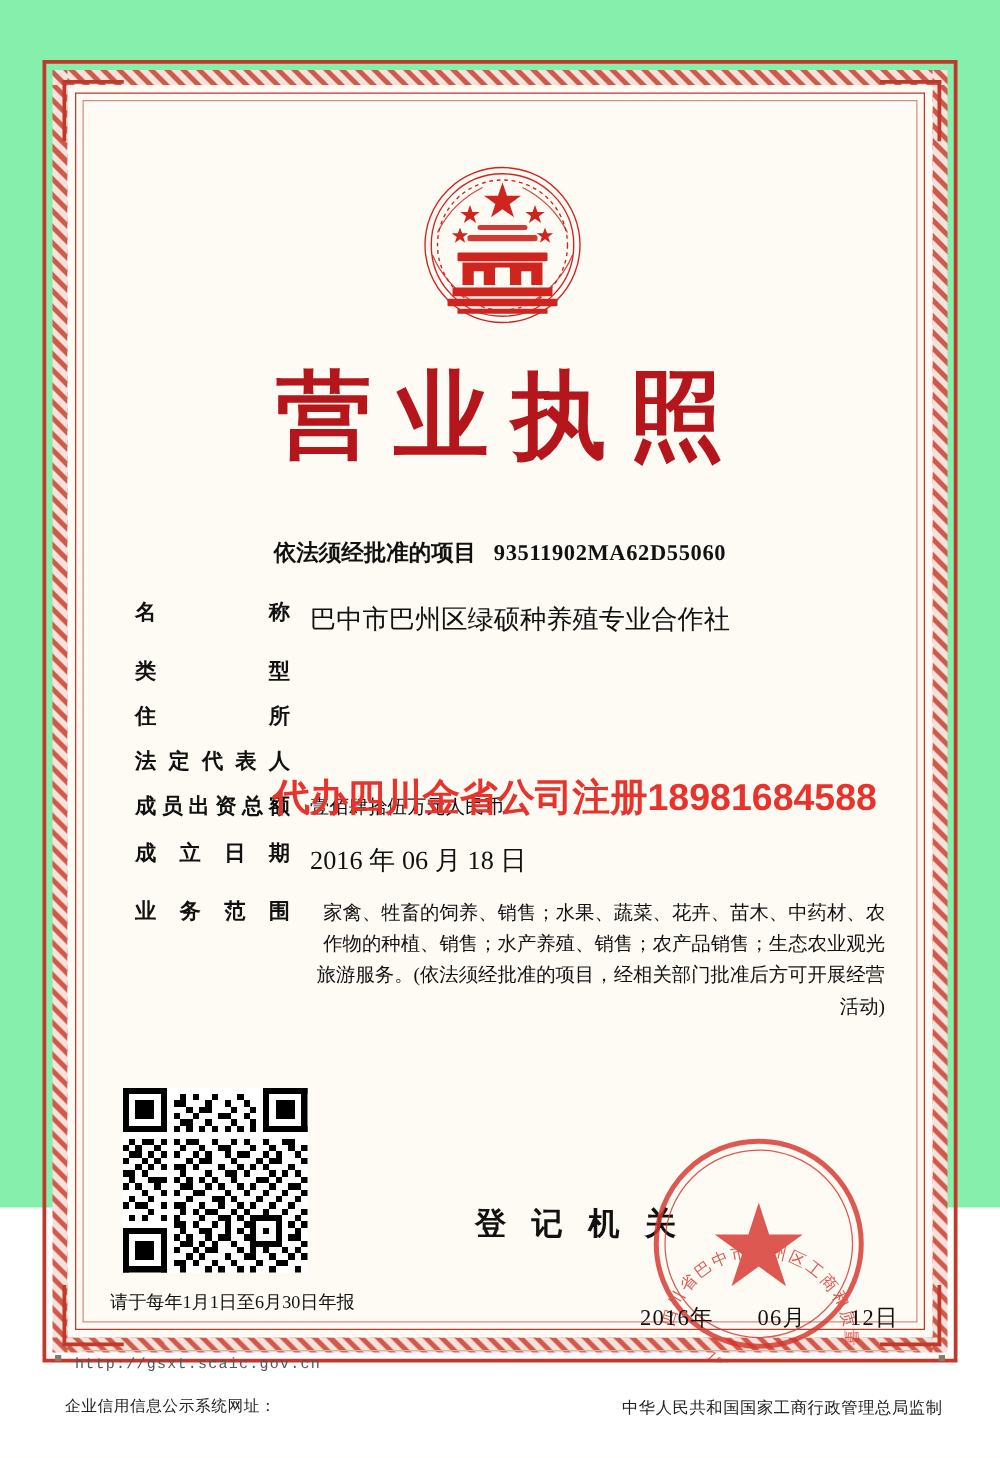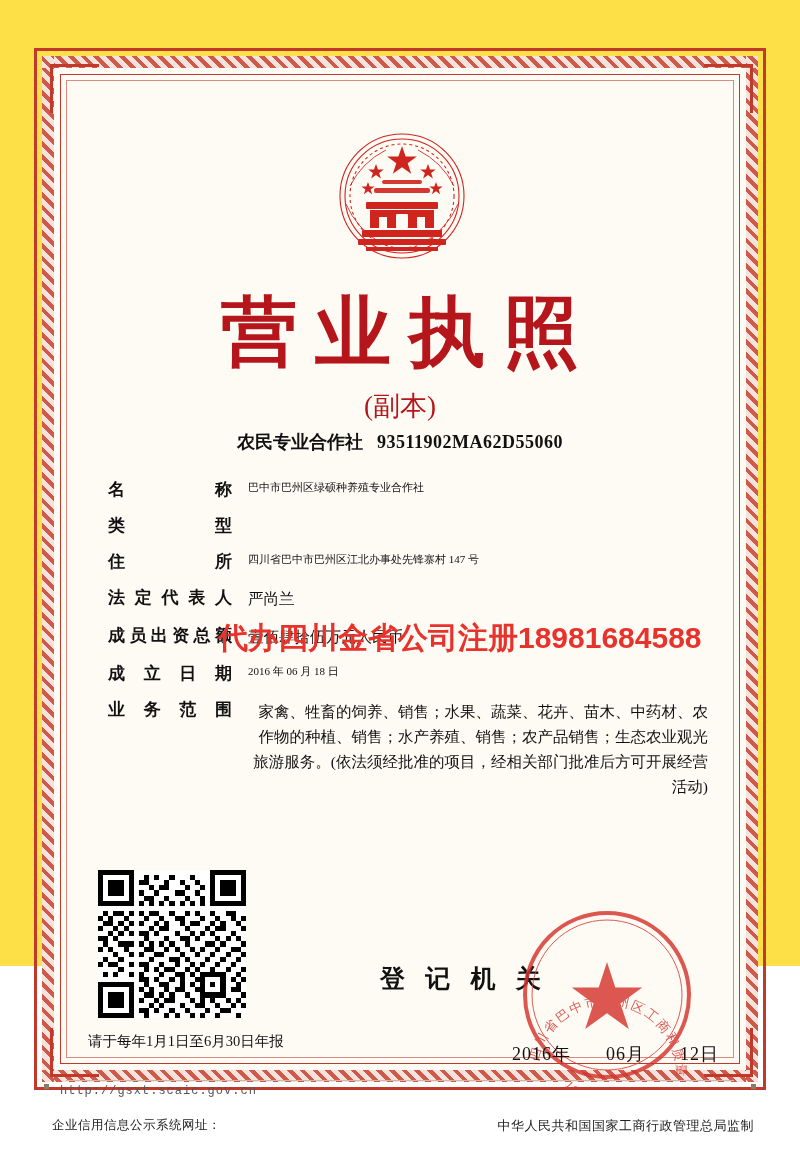--- a/index.html
+++ b/index.html
@@ -12,21 +12,21 @@
     height: 1166px;
     font-family: "Liberation Serif", serif;
     position: relative;
     overflow: hidden;
   }
 
   .page {
     position: absolute;
     left: 0; top: 0;
     width: 800px; height: 966px;
-    background: #fde047;
+    background: #86efac;
   }
 
   
   .frame-outer {
     position: absolute;
     left: 34px; top: 48px;
     width: 732px; height: 1042px;
     border: 3px solid #c0392b;
     box-sizing: border-box;
   }
@@ -138,21 +138,21 @@
     font-size: 17px;
     font-weight: bold;
     color: #111;
     letter-spacing: 0px;
     display: flex;
     justify-content: space-between;
     padding-right: 16px;
     box-sizing: border-box;
   }
   .value {
-    font-size: 11px;
+    font-size: 21px;
     color: #111;
     line-height: 1.55;
     flex: 1;
     padding-top: 1px;
   }
   .value.small { font-size: 15.5px; }
   .value.wide { line-height: 1.62; text-align: right; }
 
   
   .spread {
@@ -307,23 +307,22 @@
         <rect x="95" y="99" width="8" height="11"></rect>
       </g>
       <g fill="#d0241f" opacity="0.9">
         <rect x="52" y="70" width="56" height="5" rx="2"></rect>
         <rect x="60" y="62" width="40" height="4" rx="2"></rect>
       </g>
     </svg>
   </div>
 
   <div class="title">营业执照</div>
-  <div class="subtitle">(副本)</div>
   <div class="credit-code">
-    <span>农民专业合作社</span><span class="num">93511902MA62D55060</span>
+    <span>依法须经批准的项目</span><span class="num">93511902MA62D55060</span>
   </div>
 
   <div class="fields">
 
     <div class="row">
       <div class="label">
         <span class="spread">
             <span>名</span>
             <span>称</span>
           </span>
@@ -340,34 +339,32 @@
       </div>
     </div>
 
     <div class="row">
       <div class="label">
         <span class="spread">
             <span>住</span>
             <span>所</span>
           </span>
       </div>
-      <div class="value">四川省巴中市巴州区江北办事处先锋寨村 147 号</div>
     </div>
 
     <div class="row">
       <div class="label">
         <span class="spread">
             <span>法</span>
             <span>定</span>
             <span>代</span>
             <span>表</span>
             <span>人</span>
           </span>
       </div>
-      <div class="value small">严尚兰</div>
     </div>
 
     <div class="row">
       <div class="label">
         <span class="spread">
             <span>成</span>
             <span>员</span>
             <span>出</span>
             <span>资</span>
             <span>总</span>

